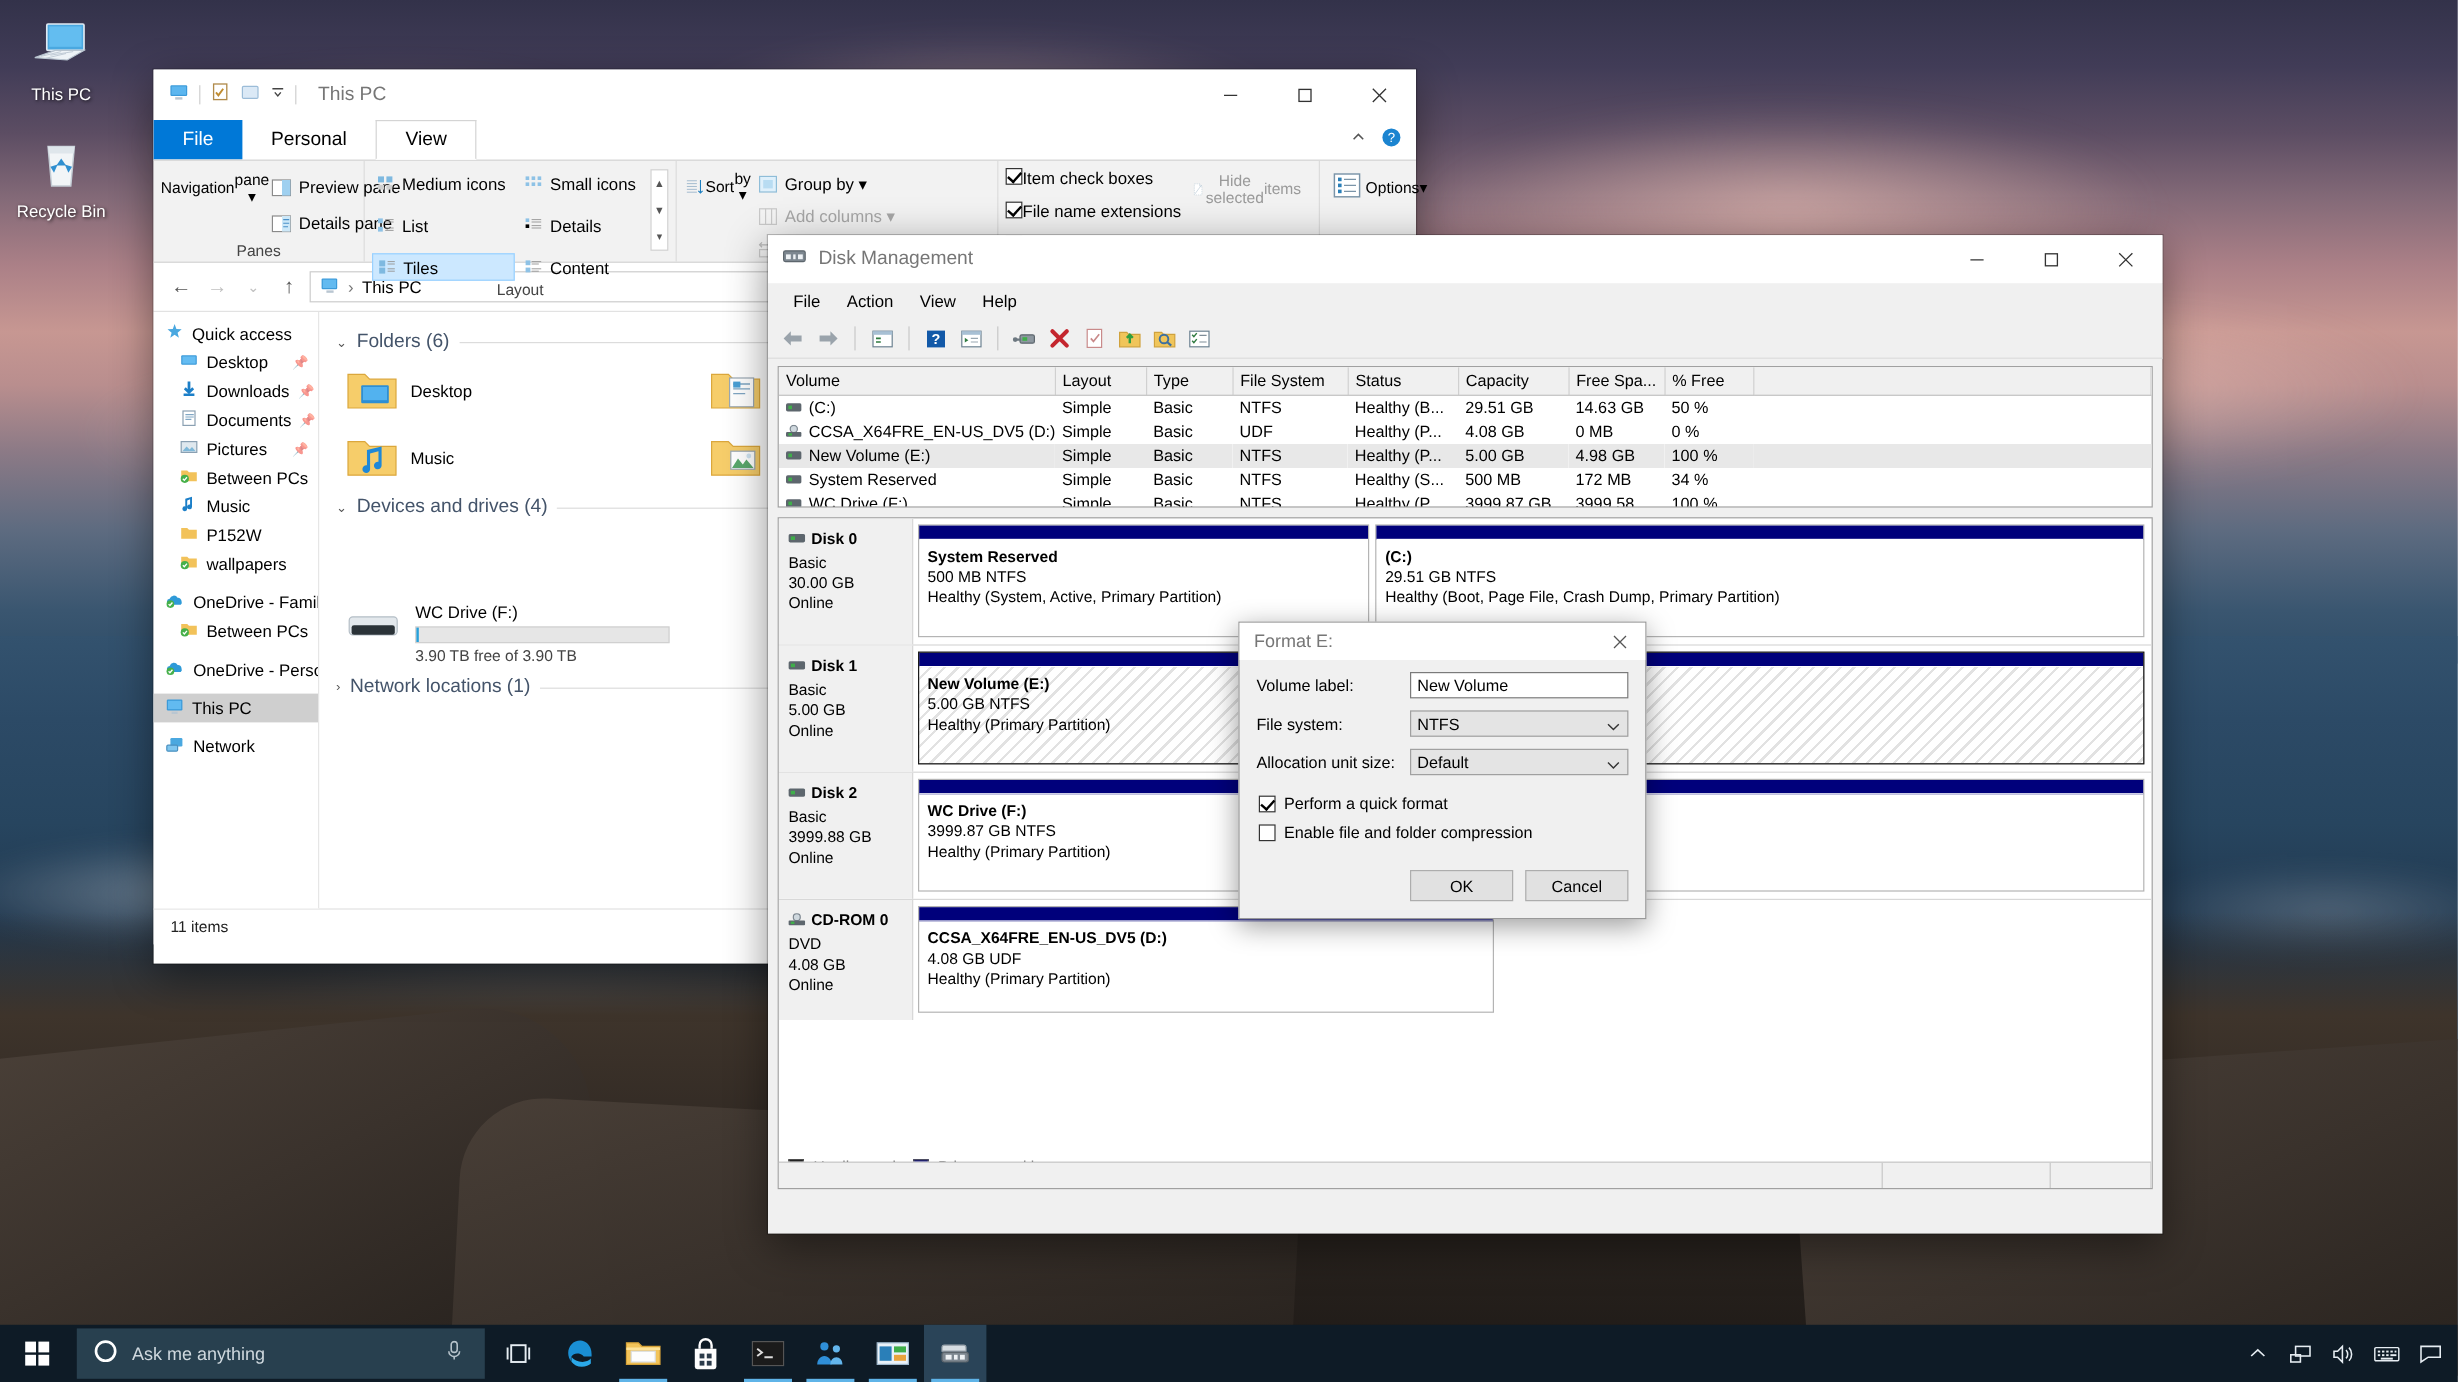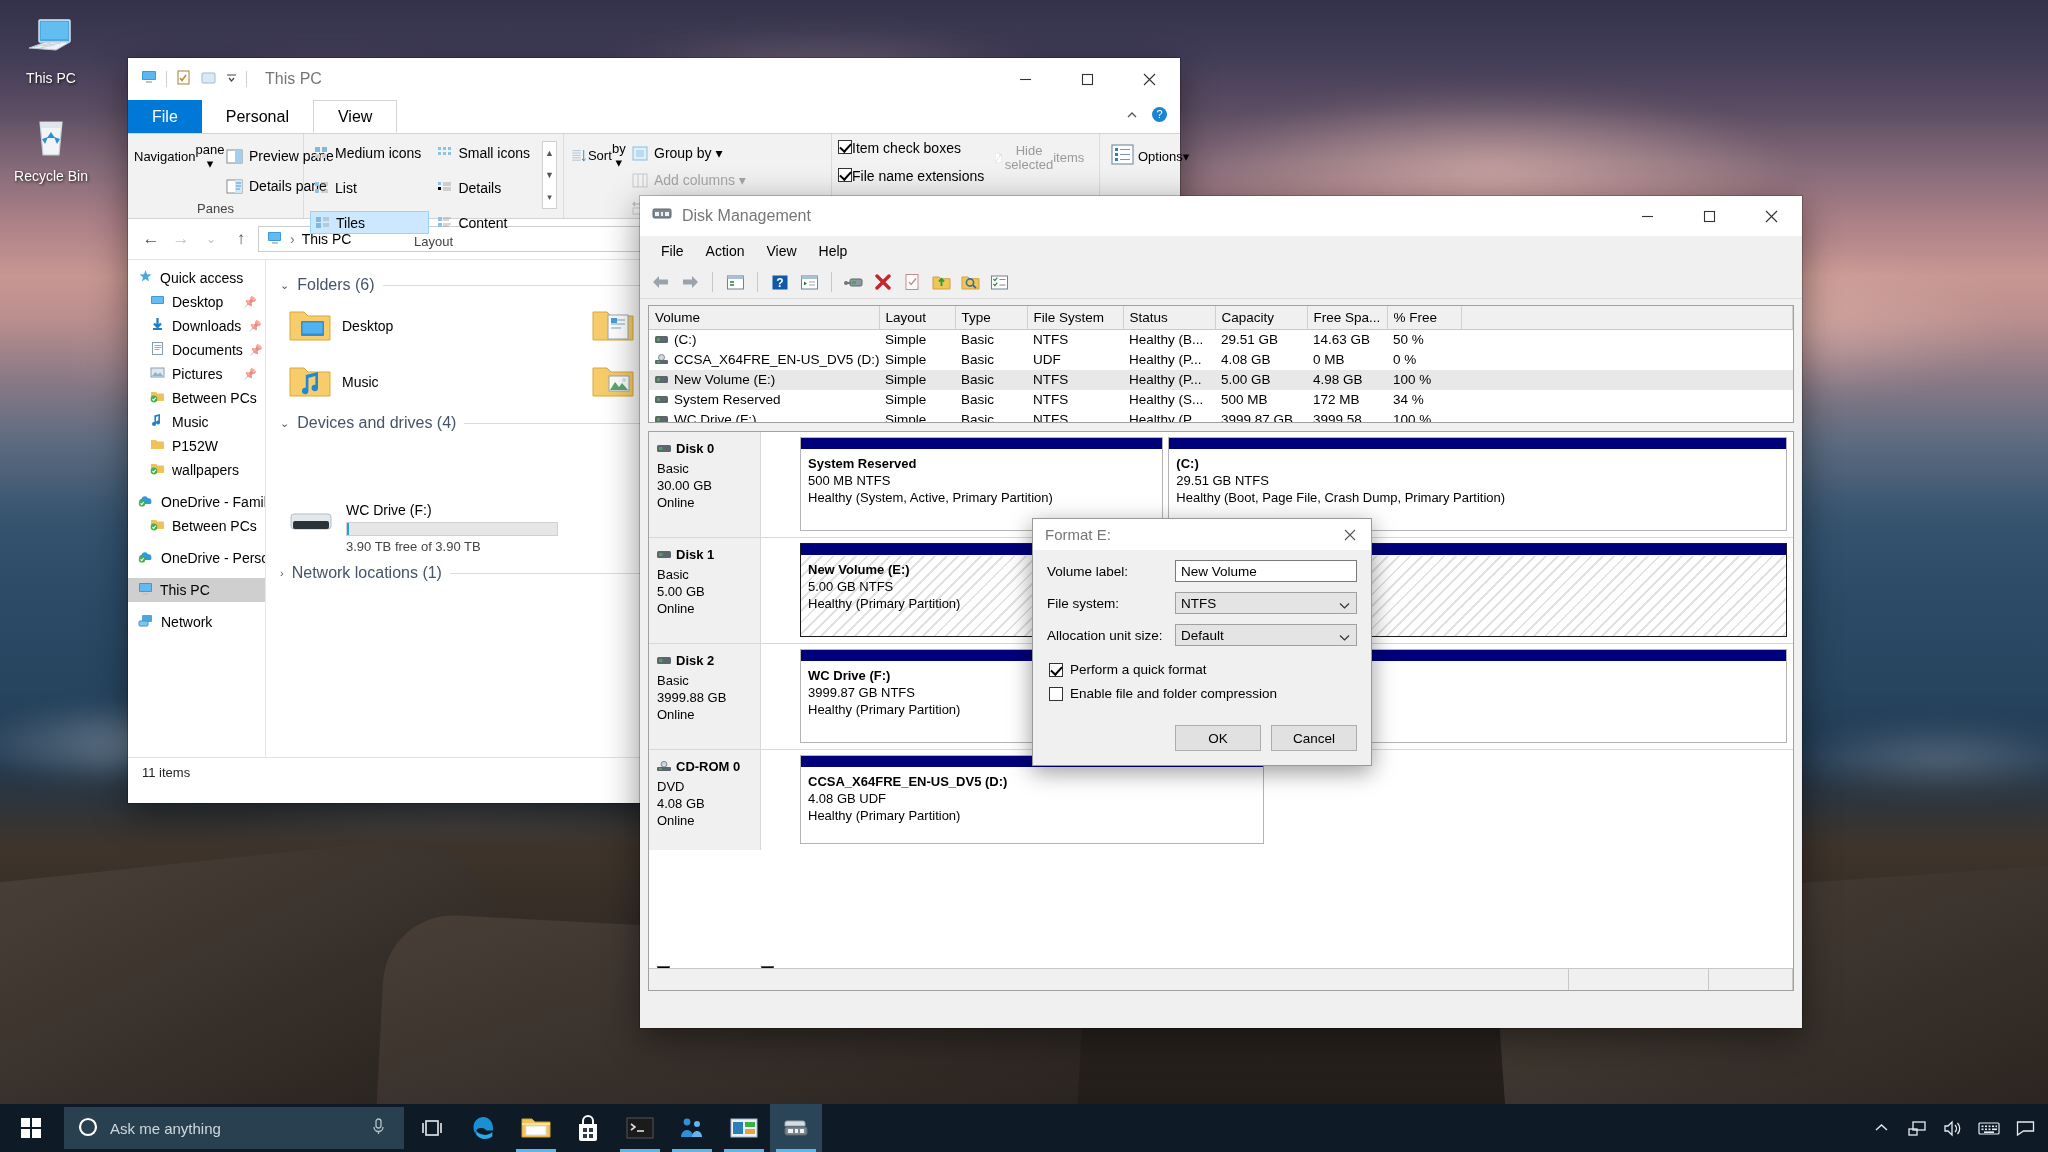--- a/index.html
+++ b/index.html
@@ -134,21 +134,21 @@
   .vtable { width:100%; border-collapse:collapse; font-size:13.5px; table-layout:fixed; }
   .vtable th {
     background:#f0f0f0; border-right:1px solid #d0d0d0; border-bottom:1px solid #c8c8c8;
     font-weight:400; text-align:left; padding:4px 6px; height:22px; color:#000;
   }
   .vtable td { padding:2px 6px; height:20px; white-space:nowrap; overflow:hidden; }
   .vtable tr.sel td { background:#e8e8e8; }
   .vcell-ico { display:inline-flex; align-items:center; gap:6px; }
 
   .graph-area { margin:8px 8px 0 8px; background:#fff; border:1px solid #a0a0a0; height:560px; overflow:hidden; position:relative; }
-  .diskrow { display:flex; border-bottom:1px solid #d8d8d8; height:106px;gap:35px; }
+  .diskrow { display:flex; border-bottom:1px solid #d8d8d8; height:106px; }
   .diskrow.cd { height:100px; border-bottom:none; }
   .disk-label {
     width:112px; border-right:1px solid #d8d8d8; background:#f0f0f0;
     padding:8px 0 0 8px; font-size:13px; line-height:17px; flex:none;
   }
   .disk-label .dtitle { font-weight:bold; display:flex; align-items:center; gap:5px; margin-bottom:3px; }
   .part-wrap { flex:1; padding:5px 6px 6px 4px; display:flex; gap:5px; }
   .part { border:1px solid #b4b4b4; background:#fff; display:flex; flex-direction:column; }
   .part .cap { height:12px; background:#00007b; border-bottom:1px solid #fff; }
   .part .pbody { flex:1; padding:5px 7px; font-size:13px; line-height:17px; }

